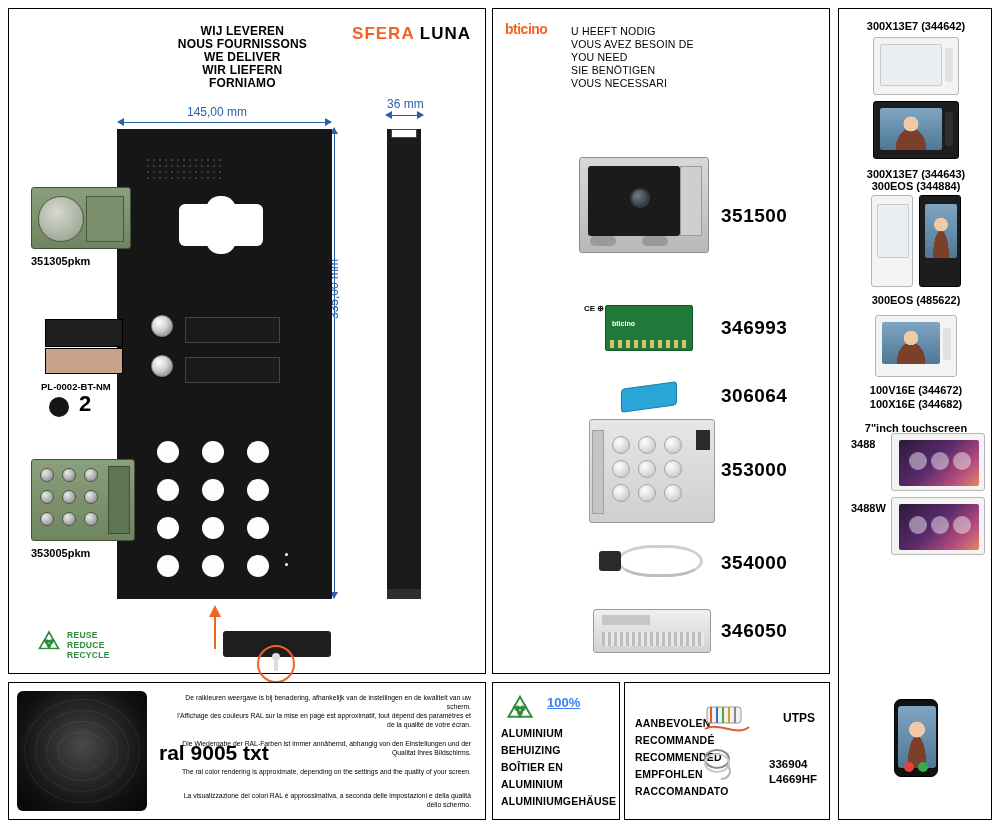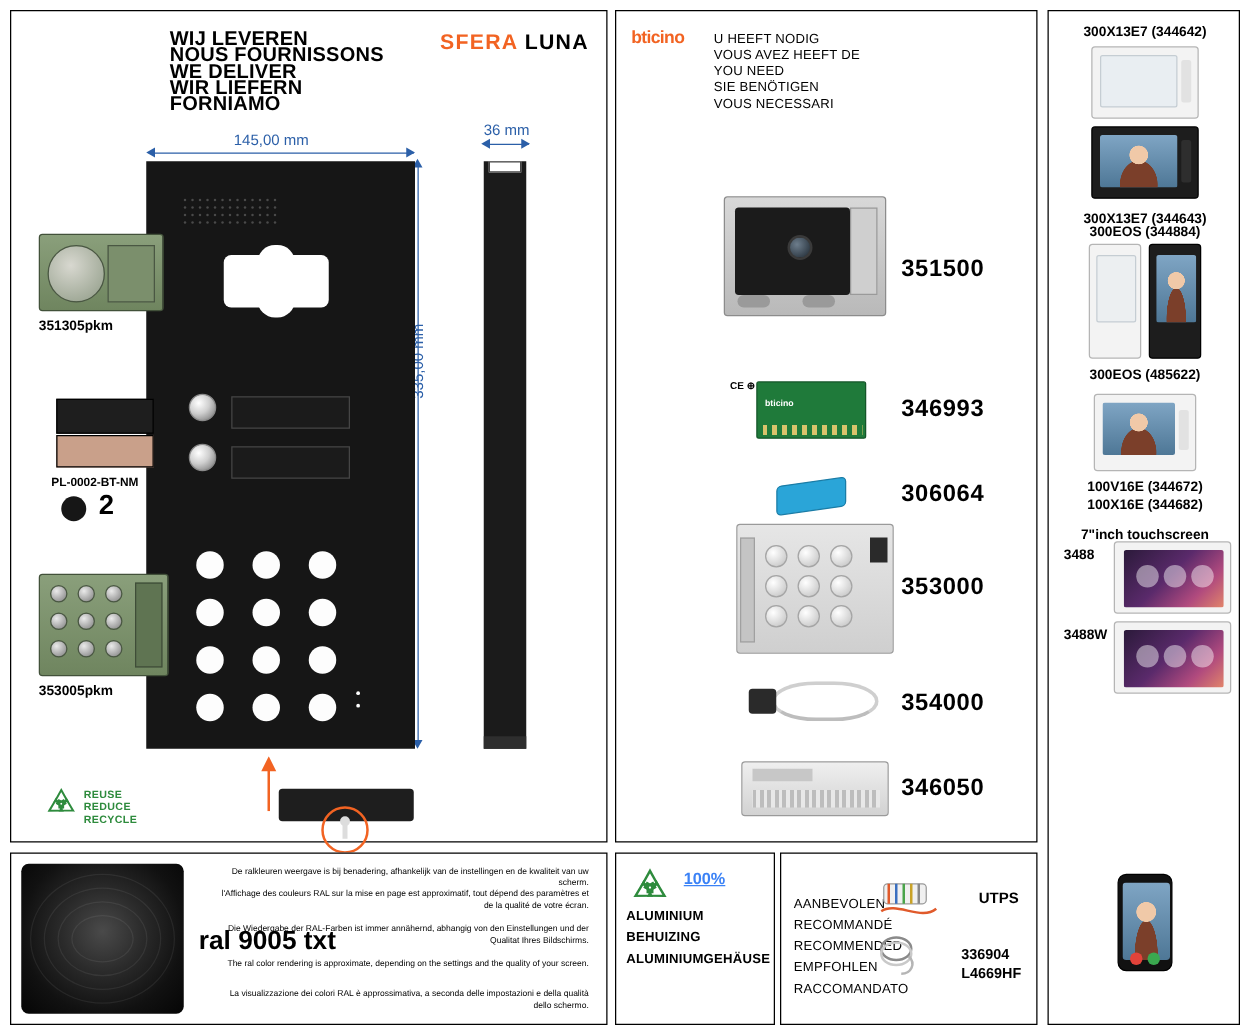--- a/index.html
+++ b/index.html
@@ -11,22 +11,22 @@
     color:#000;
     position:relative;
     overflow:hidden;
   }
   .panel { position:absolute; border:1px solid #000; background:#fff; }
 
   
   #left-panel { left:8px; top:8px; width:478px; height:666px; }
 
   .we-deliver {
-    position:absolute; right:178px; top:16px; text-align:left;
-    font-size:16px; font-weight:bold; line-height:13px; letter-spacing:.2px;
+    position:absolute; right:178px; top:16px; text-align:center;
+    font-size:12px; font-weight:bold; line-height:13px; letter-spacing:.2px;
   }
   .brand-sfera {
     position:absolute; right:14px; top:15px;
     font-size:17px; font-weight:bold; letter-spacing:1px;
     color:#f26322; font-family:"Liberation Sans", sans-serif;
   }
   .brand-sfera .lunastr { color:#000; }
 
   
   .dimlabel { position:absolute; font-size:11px; color:#2b5fa8; font-weight:normal; }
@@ -246,21 +246,21 @@
   .ral-note { position:absolute; left:162px; width:300px; font-size:6.8px; text-align:right; line-height:9px; }
 
   
   #alu-panel { left:492px; top:682px; width:128px; height:138px; }
   #alu-panel .recy { position:absolute; left:10px; top:10px; }
   #alu-panel .pct { position:absolute; left:54px; top:12px; font-size:13px; font-weight:bold; color:#3b82f6; text-decoration:underline;}
   .alu-line { font-size:10.5px; font-weight:bold; line-height:17px; letter-spacing:.2px; }
 
   
   #rec-panel { left:624px; top:682px; width:206px; height:138px; }
-  .rec-line { font-size:10.5px; font-weight:normal; line-height:17px; letter-spacing:.2px; }
+  .rec-line { font-size:10.5px; font-weight:bold; line-height:17px; letter-spacing:.2px; }
   #utps-label { position:absolute; right:14px; top:28px; font-size:12px; font-weight:bold; }
   #cable-codes { position:absolute; right:12px; top:74px; font-size:11.5px; font-weight:bold; line-height:15px; text-align:left;}
   .cable-icon { position:absolute; }
 </style>
 </head>
 <body>
 
 <div class="panel" id="left-panel">
 
   <div class="we-deliver">
@@ -421,21 +421,21 @@
   <div id="bottom-module"></div>
   <div id="orange-circle"></div>
   <div style="position:absolute; left:263px; top:644px; width:8px; height:8px; border-radius:50%; background:#ddd;"></div>
   <div style="position:absolute; left:265px; top:650px; width:4px; height:12px; background:#ddd;"></div>
 </div>
 
 <div class="panel" id="mid-panel">
   <div class="bticino-logo">bticino</div>
   <div class="you-need">
     <div>U HEEFT NODIG</div>
-    <div>VOUS AVEZ HEEFT DE</div>
+    <div>VOUS AVEZ BESOIN DE</div>
     <div>YOU NEED</div>
     <div>SIE BENÖTIGEN</div>
     <div>VOUS NECESSARI</div>
   </div>
 
   <div class="mod-351500">
     <div class="screen">
         <div class="lens"></div>
       </div>
     <div class="spk"></div>
@@ -596,20 +596,21 @@
 
 <div class="panel" id="alu-panel">
   <svg class="recy" width="34" height="34" viewBox="0 0 28 28">
     <path d="M14 3 L19 12 L15.5 12 L15.5 17 L12.5 17 L12.5 12 L9 12 Z" fill="none" stroke="#2e8b3d" stroke-width="1.6"></path>
     <path d="M14 3 L19 12 L15.5 12 L15.5 17 L12.5 17 L12.5 12 L9 12 Z" fill="none" stroke="#2e8b3d" stroke-width="1.6" transform="rotate(120 14 14)"></path>
     <path d="M14 3 L19 12 L15.5 12 L15.5 17 L12.5 17 L12.5 12 L9 12 Z" fill="none" stroke="#2e8b3d" stroke-width="1.6" transform="rotate(240 14 14)"></path>
   </svg>
   <div class="pct">100%</div>
   <div style="position:absolute; left:8px; top:42px;">
     <div class="alu-line">ALUMINIUM BEHUIZING</div>
+    <div class="alu-line">BOÎTIER EN ALUMINIUM</div>
     <div class="alu-line">ALUMINIUMGEHÄUSE</div>
 
   </div>
 </div>
 
 <div class="panel" id="rec-panel">
   <div style="position:absolute; left:10px; top:32px;">
     <div class="rec-line">AANBEVOLEN</div>
     <div class="rec-line">RECOMMANDÉ</div>
     <div class="rec-line">RECOMMENDED</div>

